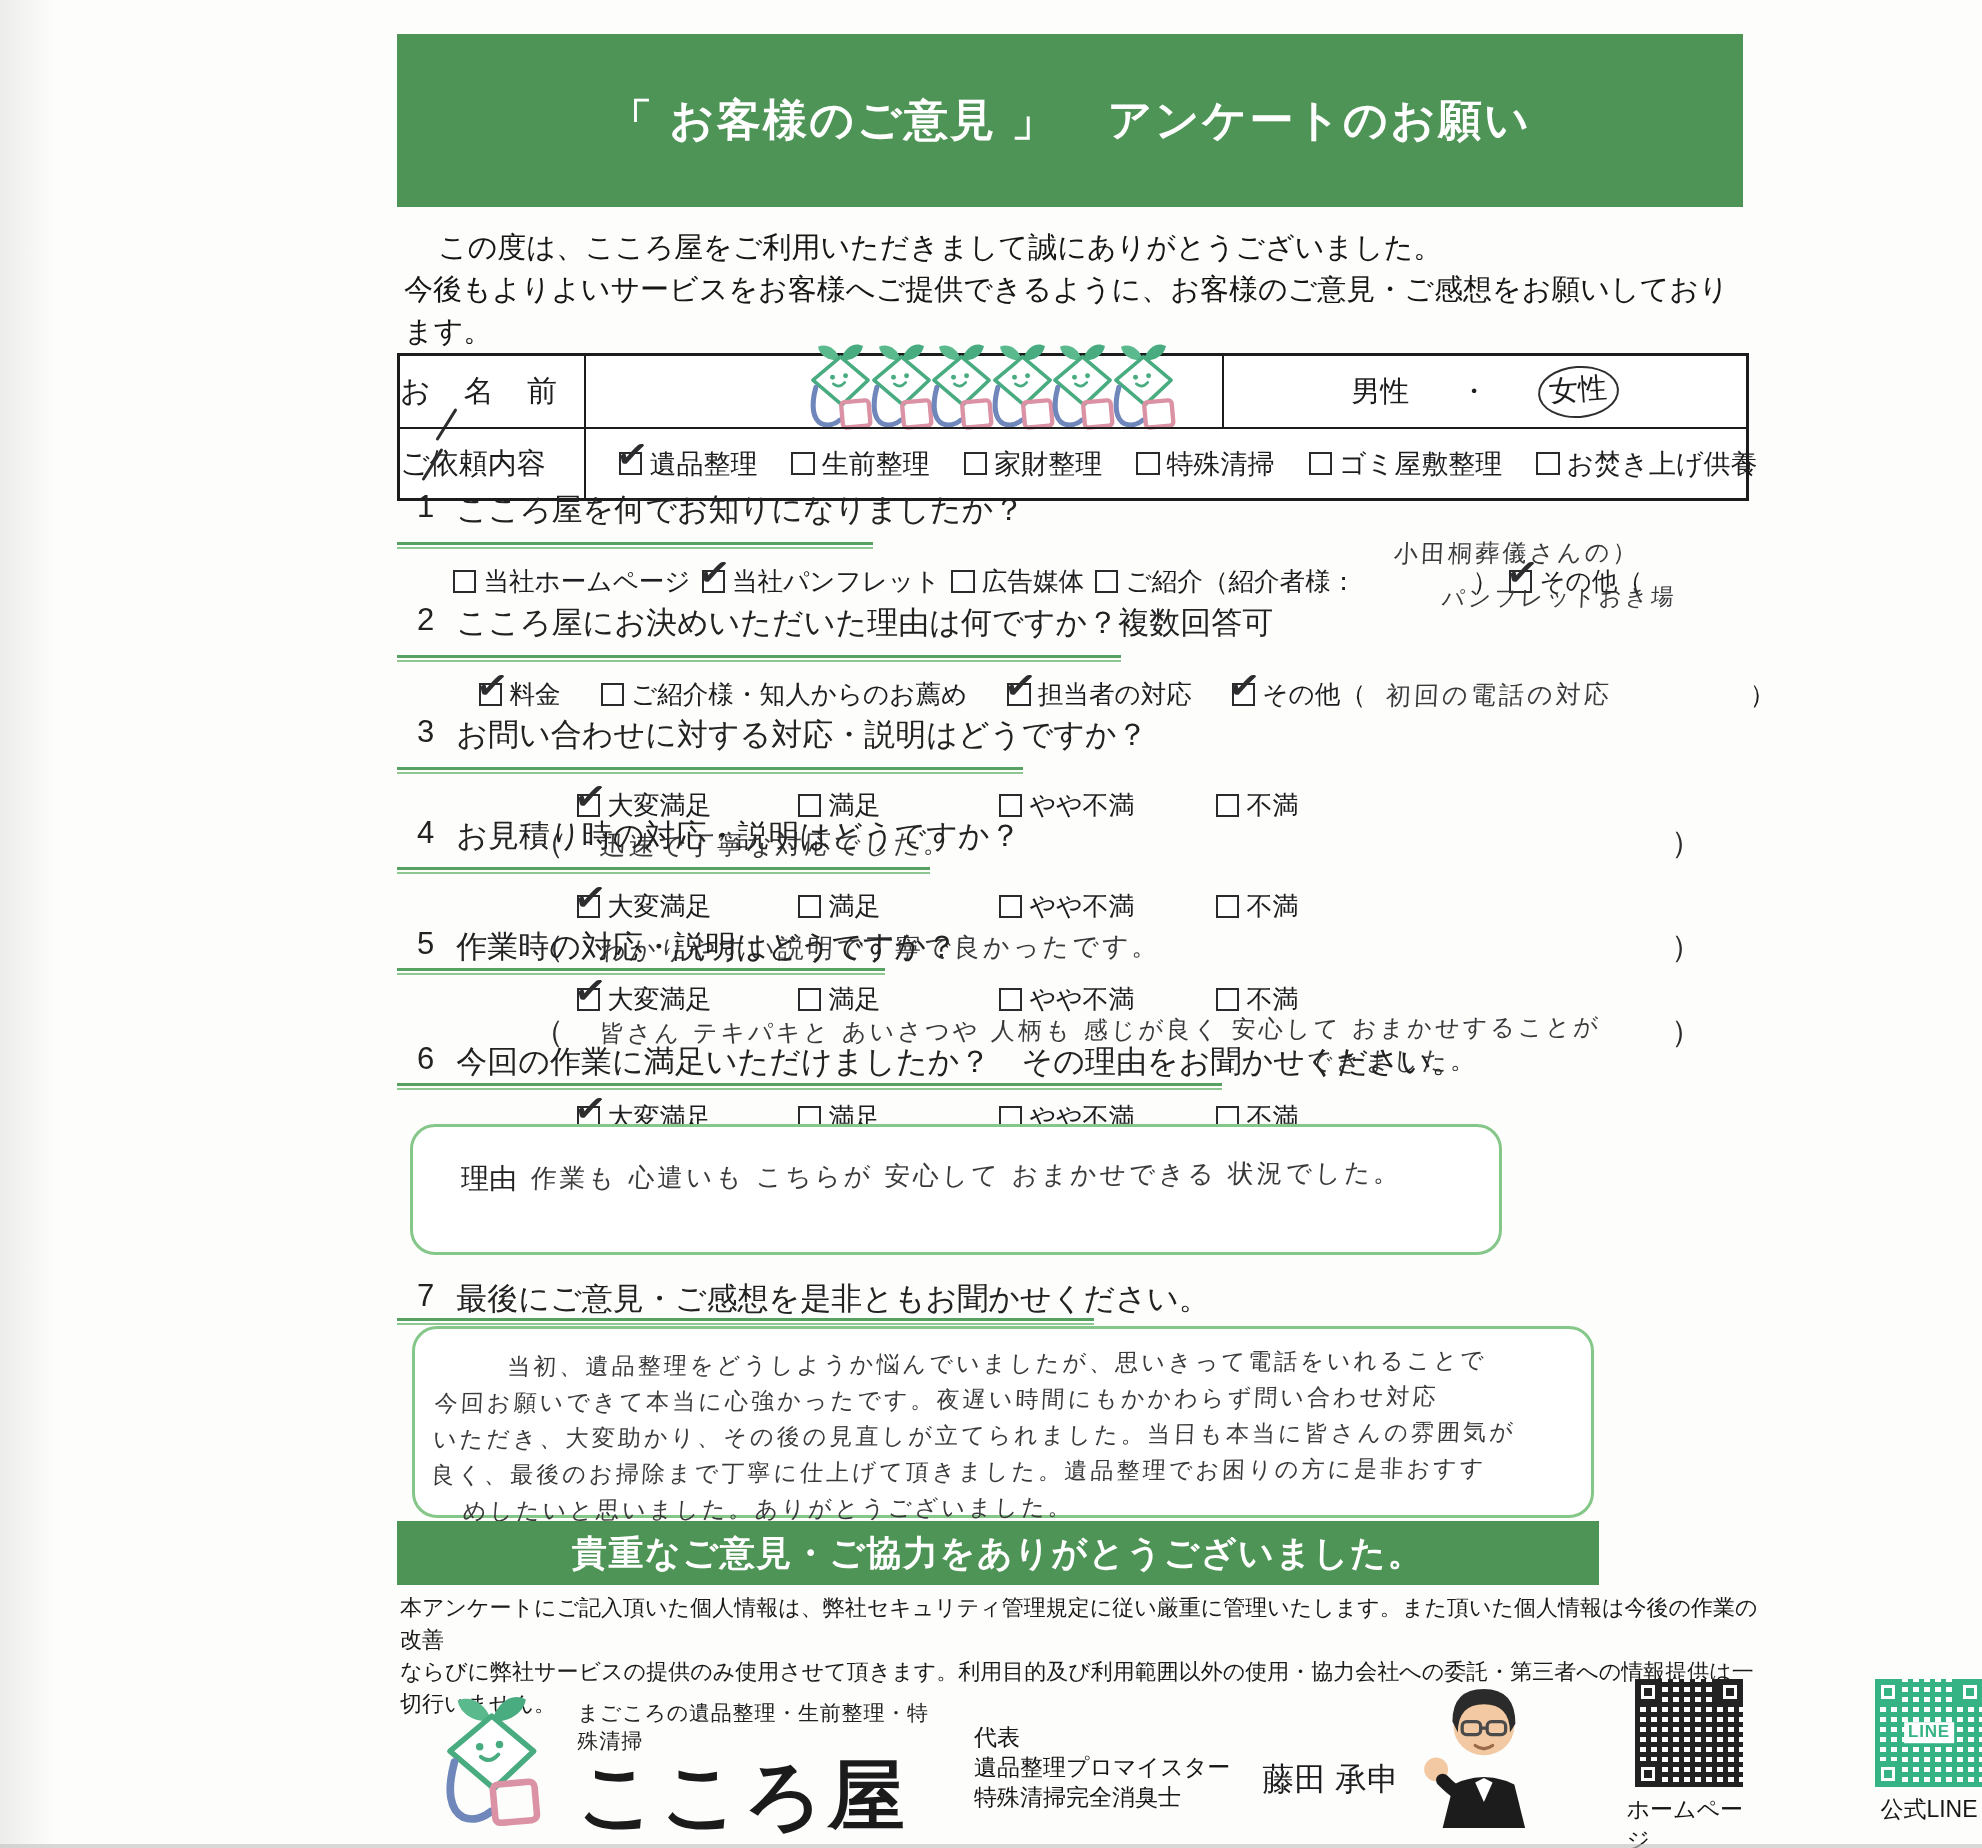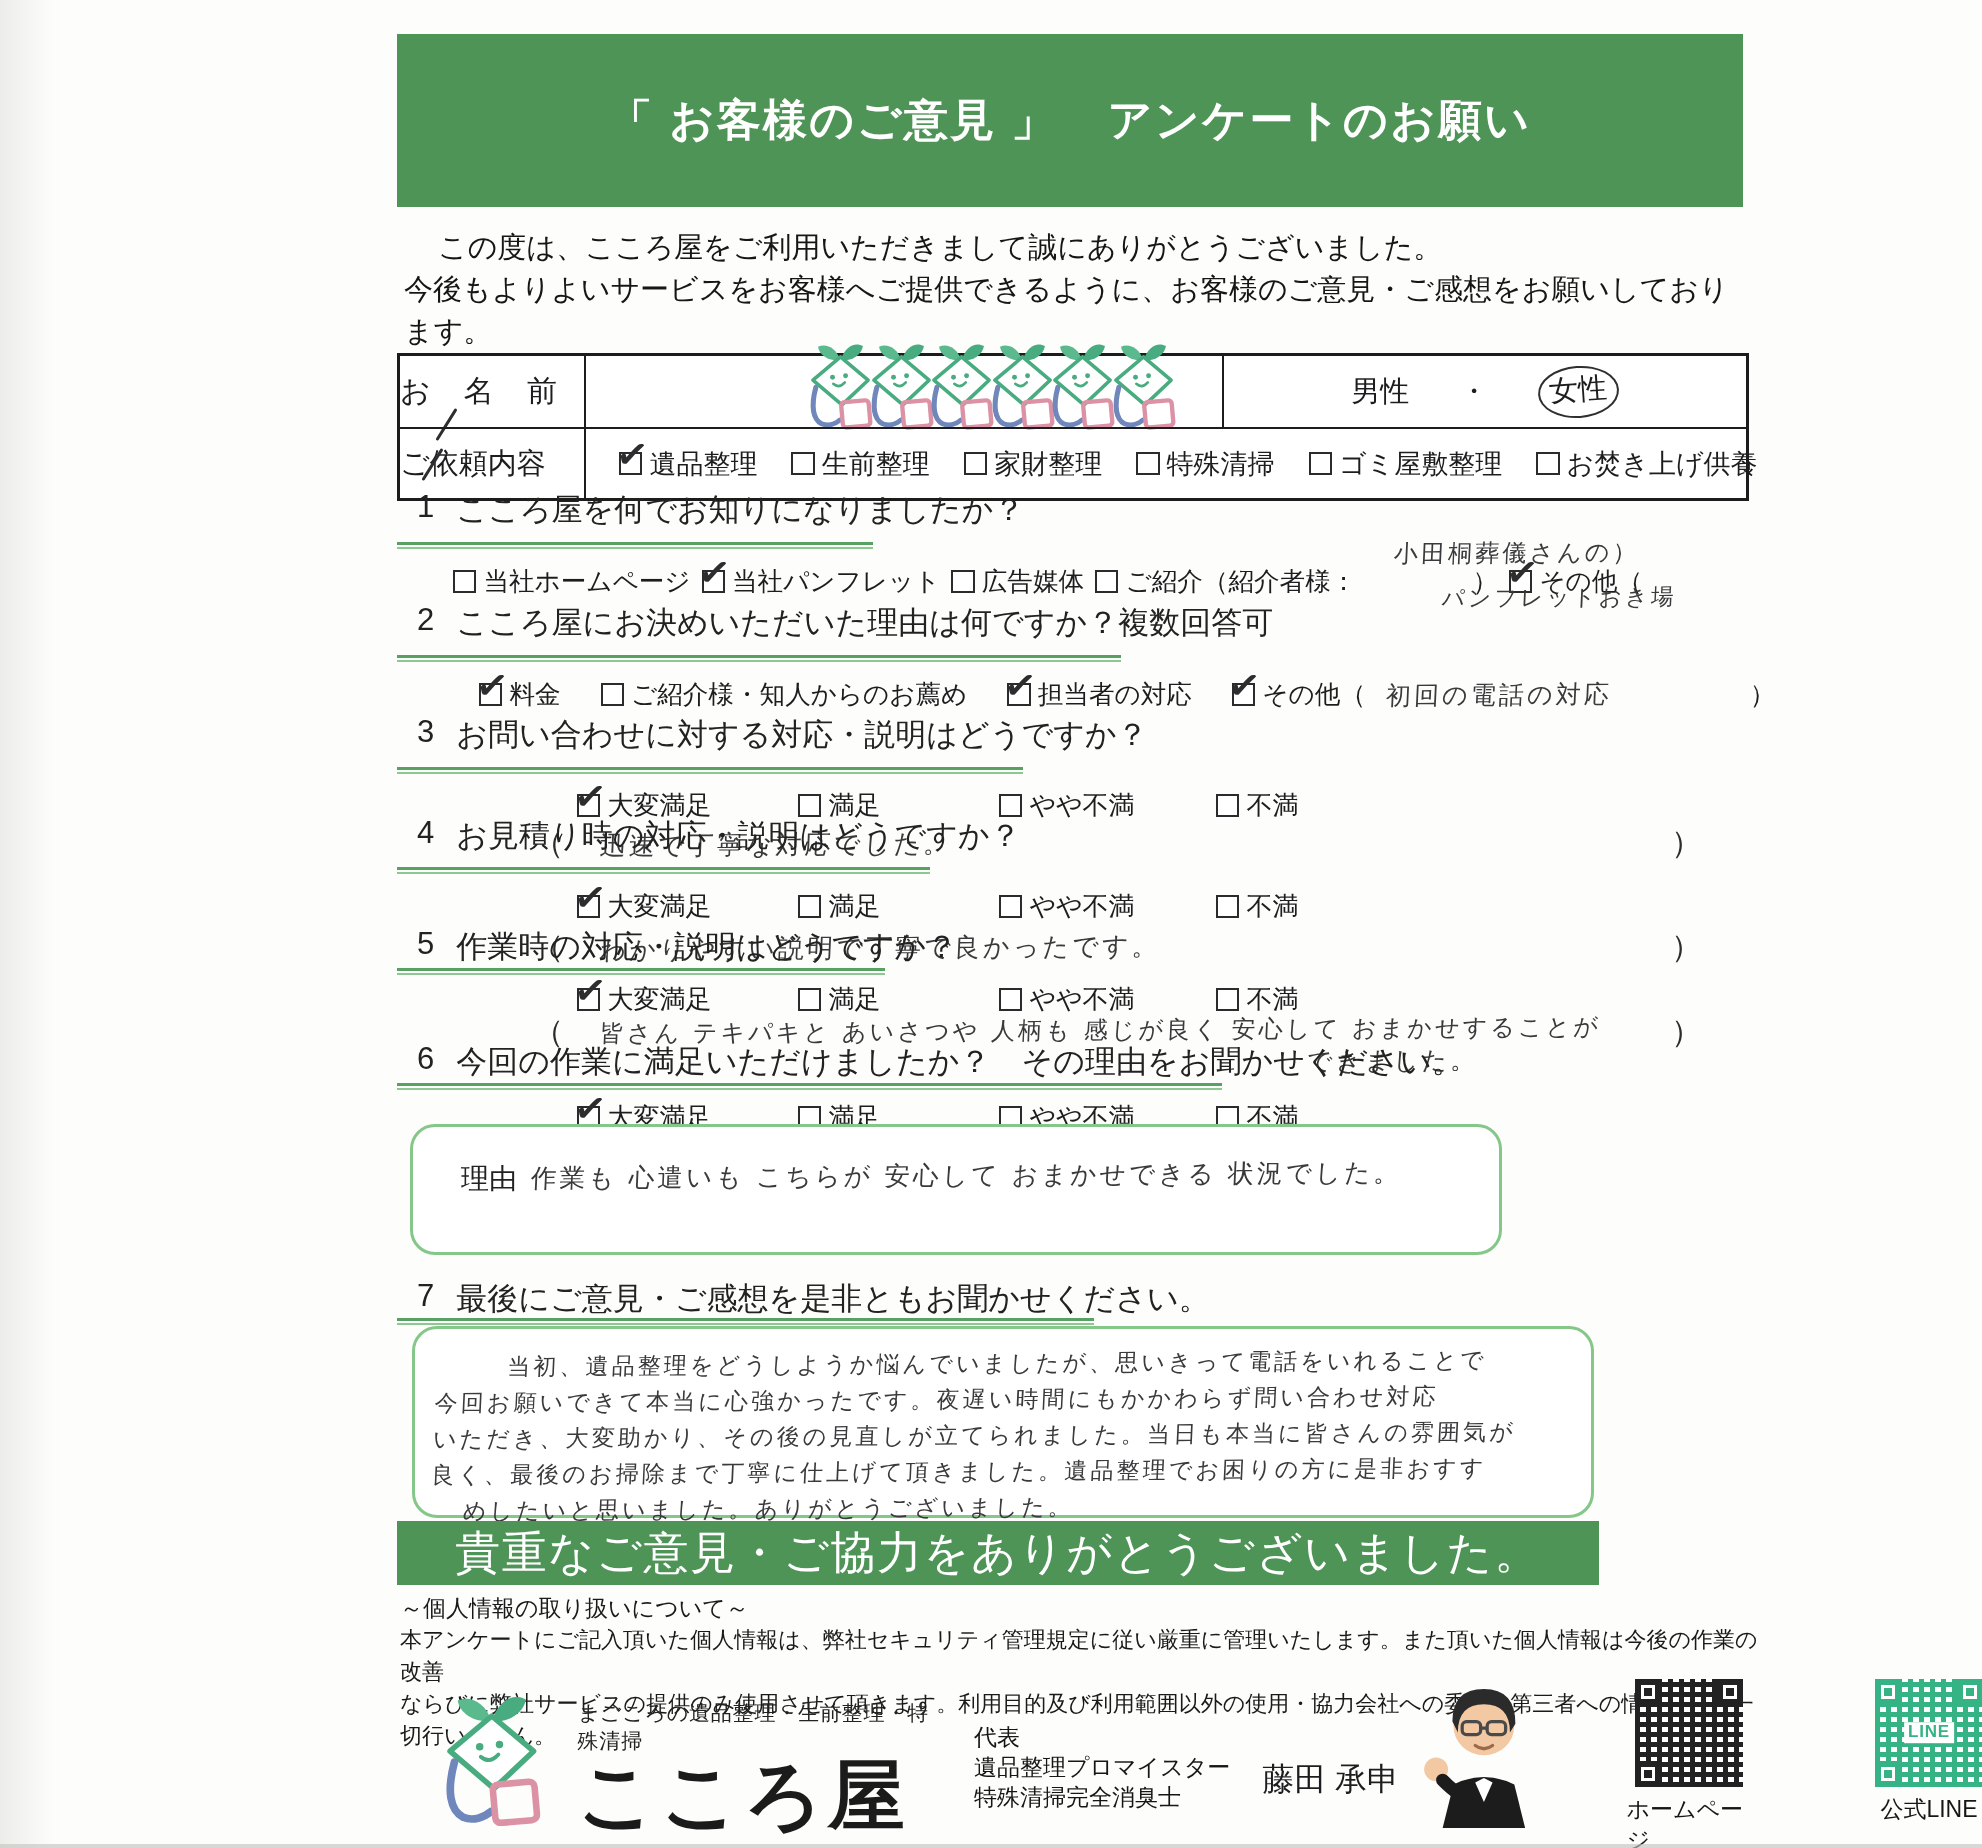--- a/index.html
+++ b/index.html
@@ -59,21 +59,21 @@
   .gbox{position:absolute;border:3.1px solid #85c689;border-radius:25px;background:#fff;}
   .reason-label{position:absolute;left:48px;top:33px;font-size:28px;color:#222;}
   .reason-text{position:absolute;left:118px;top:31px;font-size:25.6px;}
   .q7-lines{padding:15.5px 31px 0 18.6px;font-size:23px;line-height:36px;}
   .q7-lines div:nth-child(1){text-indent:71px;}
   .q7-lines div:nth-child(5){text-indent:33px;}
 
   
   .fbanner{position:absolute;left:397px;top:1521px;width:1202px;height:64px;background:#4f9457;
            display:flex;align-items:center;justify-content:center;}
-  .fbanner span{color:#fff;font-size:45px;font-weight:normal;letter-spacing:1.5px;}
+  .fbanner span{color:#fff;font-size:35px;font-weight:bold;letter-spacing:1.5px;}
 
   
   .privacy{position:absolute;left:400px;top:1592px;width:1363px;font-size:22px;line-height:32px;color:#1a1a1a;}
   .privacy .ph{font-size:23px;}
 
   
   .footer-row{position:absolute;left:434px;top:1674px;display:flex;align-items:flex-start;}
   .logo-mascot{width:130px;height:132px;margin-top:20px;}
   .brand-col{margin-left:28px;margin-top:25px;}
   .tagline{font-size:21px;letter-spacing:0.8px;color:#222;}
@@ -394,21 +394,20 @@
       <div>良く、最後のお掃除まで丁寧に仕上げて頂きました。遺品整理でお困りの方に是非おすす</div>
       <div>めしたいと思いました。ありがとうございました。</div>
     </div>
   </div>
 
   <div class="fbanner">
     <span>貴重なご意見・ご協力をありがとうございました。</span>
   </div>
 
   <div class="privacy">
-    <div class="ph">～個人情報の取り扱いについて～</div>
     <div>本アンケートにご記入頂いた個人情報は、弊社セキュリティ管理規定に従い厳重に管理いたします。また頂いた個人情報は今後の作業の改善</div>
     <div>ならびに弊社サービスの提供のみ使用させて頂きます。利用目的及び利用範囲以外の使用・協力会社への委託・第三者への情報提供は一切行いません。</div>
   </div>
 
   <div class="footer-row">
     <svg class="logo-mascot" viewBox="0 0 100 120">
         <use href="#mascot"></use>
       </svg>
     <div class="brand-col">
       <div class="tagline">まごころの遺品整理・生前整理・特殊清掃</div>

